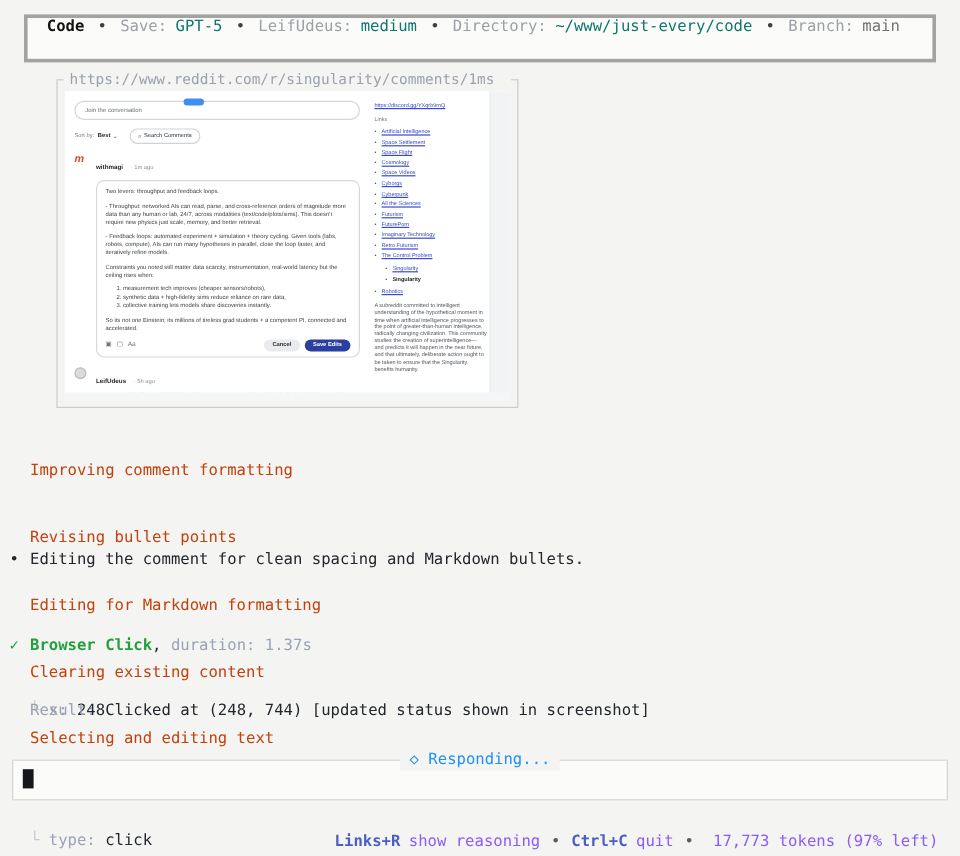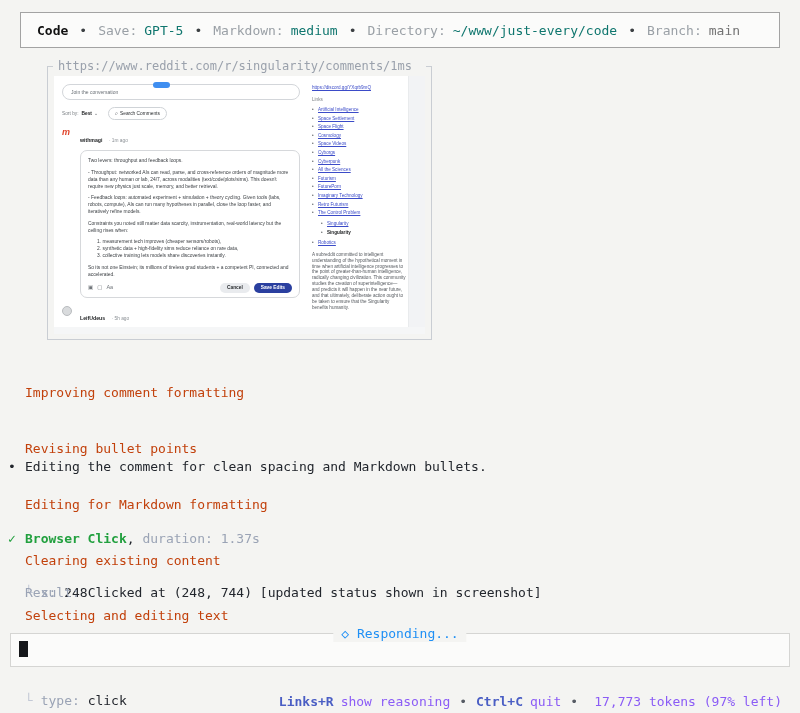--- a/index.html
+++ b/index.html
@@ -1,21 +1,21 @@
 <!DOCTYPE html>
 <html><head>
 <meta charset="utf-8">
 <style>
   html,body { margin:0; padding:0; background:#f4f4f2; }
   #screen { position:relative; width:800px; height:713px; overflow:hidden;
             font-family:"DejaVu Sans Mono", monospace; background:#f4f4f2; }
 
   
   .statusbar { position:absolute; top:12px; left:20px; right:20px; height:34px;
-               background:#fbfbfa; border:1px solid #a3a3a3; display:flex; align-items:center;
+               background:#fbfbfa; border:3px solid #a3a3a3; display:flex; align-items:flex-start;
                padding:0 16px; font-size:13px; color:#23272e; white-space:nowrap; }
   .statusbar .app { font-weight:bold; color:#111; }
   .sb-dot { margin:0 11px; color:#3c4043; }
   .lbl { color:#9aa0a6; }
   .val { margin-left:7px; }
   .val-blue { color:#0f766e; }
   .val-green { color:#737373; }
 
   
   .preview { position:absolute; top:66px; left:15px; width:383px; height:272px;
@@ -109,21 +109,21 @@
 <body>
 
 <div id="screen">
 
   <header class="statusbar">
     <span class="app">Code</span>
     <span class="sb-dot">•</span>
     <span class="lbl">Save:</span>
     <span class="val val-blue">GPT-5</span>
     <span class="sb-dot">•</span>
-    <span class="lbl">Markdown:</span>
+    <span class="lbl">LeifUdeus:</span>
     <span class="val val-blue">medium</span>
     <span class="sb-dot">•</span>
     <span class="lbl">Directory:</span>
     <span class="val val-blue">~/www/just-every/code</span>
     <span class="sb-dot">•</span>
     <span class="lbl">Branch:</span>
     <span class="val val-green">main</span>
   </header>
 
   <section class="preview">

